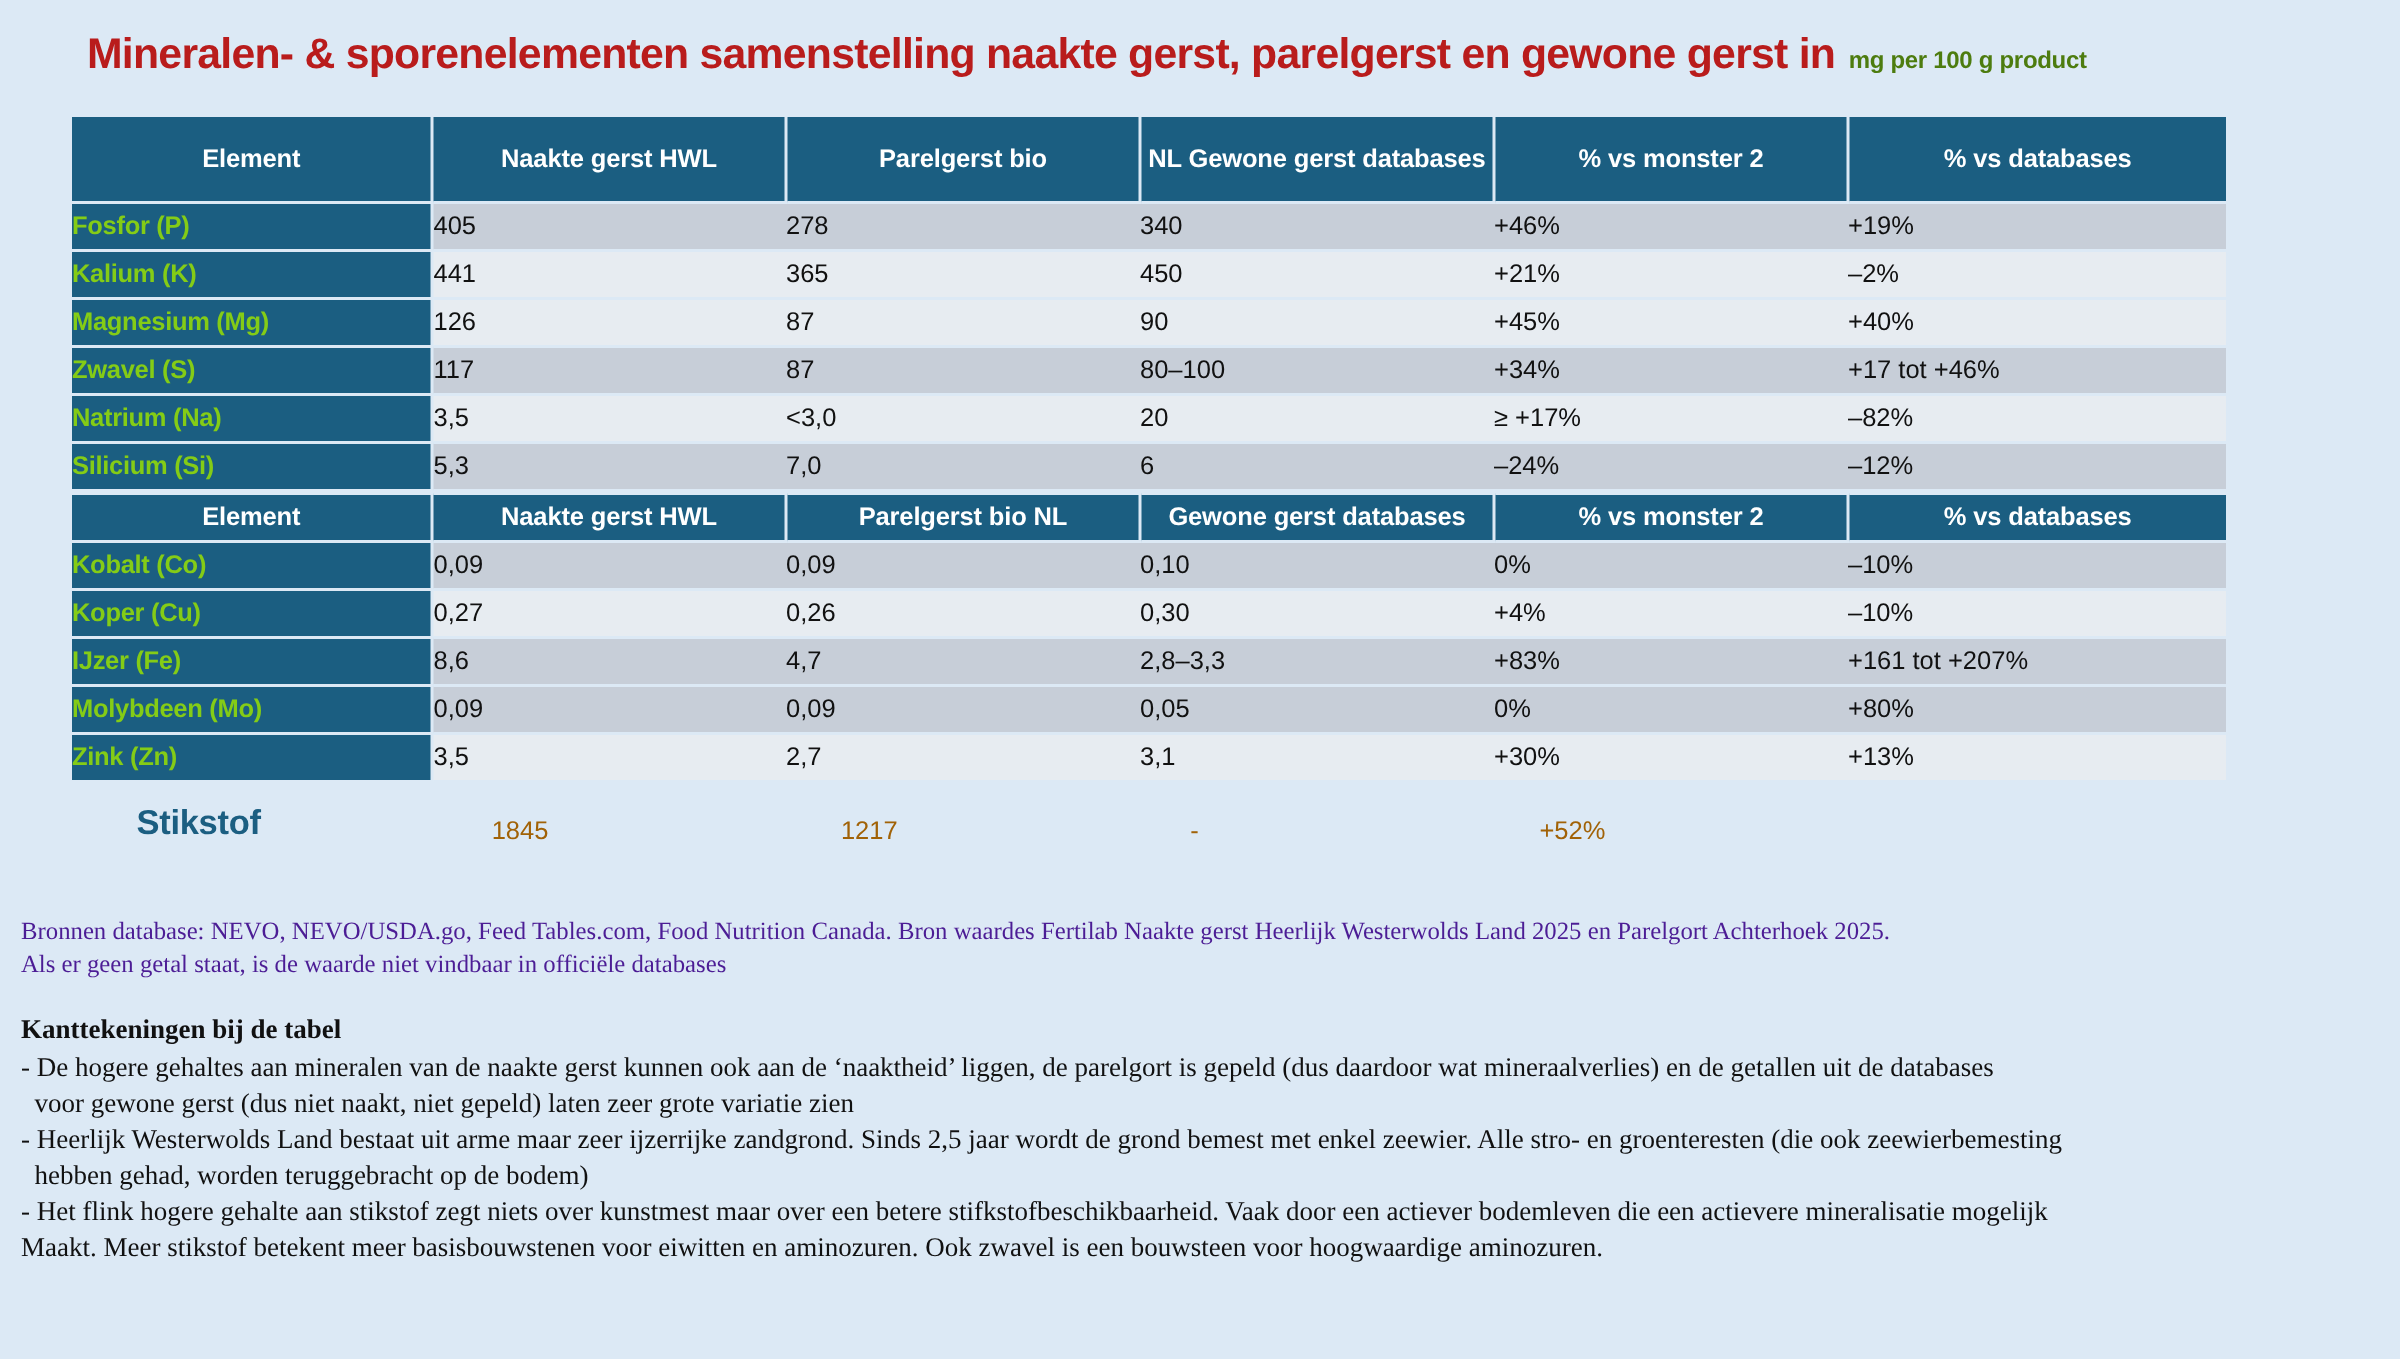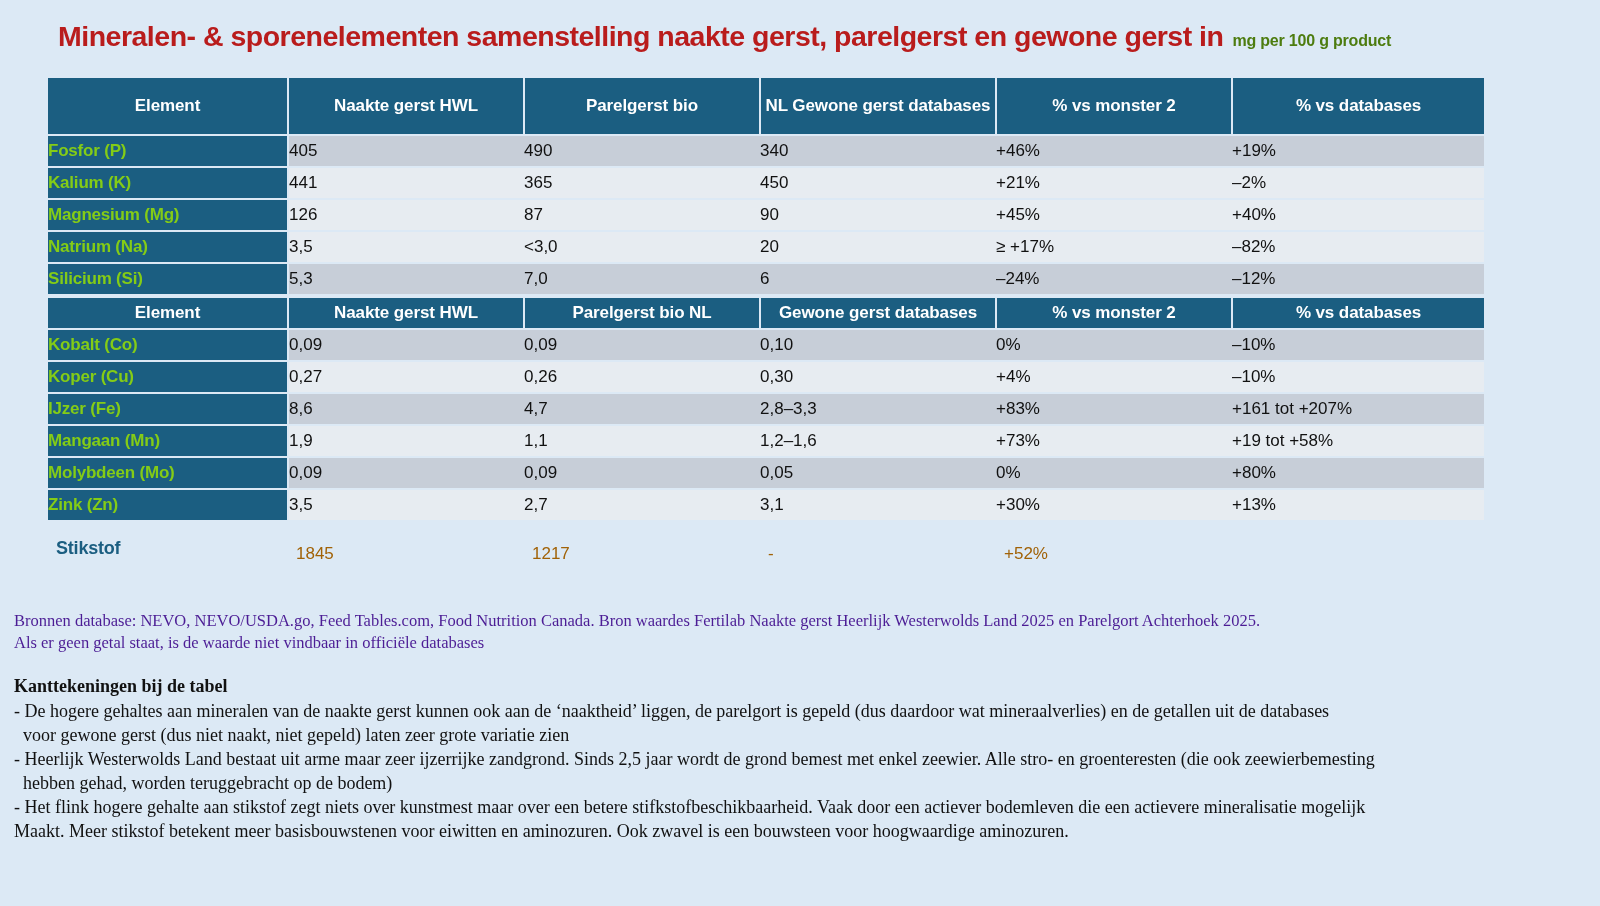--- a/index.html
+++ b/index.html
@@ -125,24 +125,25 @@
     width: 1436px;
     display: flex;
     background: #dce9f5;
     height: 36px;
     align-items: center;
   }
   .stikstof .s-label {
     width: 240px;
     box-sizing: border-box;
     padding-left: 8px;
-    font-size: 18px;
+    font-size: 23px;
     font-weight: 700;
     color: #1b5e81;
     letter-spacing: -0.2px;
+    margin-left: 35px;
   }
   .stikstof .s-v {
     width: 236px;
     box-sizing: border-box;
     padding-left: 8px;
     font-size: 17px;
     color: #a16207;
     margin-top: 12px;
   }
 
@@ -197,40 +198,48 @@
           <th>Parelgerst bio</th>
           <th>NL Gewone gerst databases</th>
           <th>% vs monster 2</th>
           <th>% vs databases</th>
         </tr>
       </thead>
       <tbody>
         <tr class="band-a">
           <td class="rowhead">Fosfor (P)</td>
           <td class="cell">405</td>
-          <td class="cell">490</td>
+          <td class="cell">278</td>
           <td class="cell">340</td>
           <td class="cell">+46%</td>
           <td class="cell">+19%</td>
         </tr>
         <tr class="band-b">
           <td class="rowhead">Kalium (K)</td>
           <td class="cell">441</td>
           <td class="cell">365</td>
           <td class="cell">450</td>
           <td class="cell">+21%</td>
           <td class="cell">–2%</td>
         </tr>
         <tr class="band-b">
           <td class="rowhead">Magnesium (Mg)</td>
           <td class="cell">126</td>
           <td class="cell">87</td>
           <td class="cell">90</td>
           <td class="cell">+45%</td>
           <td class="cell">+40%</td>
+        </tr>
+        <tr class="band-a">
+          <td class="rowhead">Zwavel (S)</td>
+          <td class="cell">117</td>
+          <td class="cell">87</td>
+          <td class="cell">80–100</td>
+          <td class="cell">+34%</td>
+          <td class="cell">+17 tot +46%</td>
         </tr>
         <tr class="band-b">
           <td class="rowhead">Natrium (Na)</td>
           <td class="cell">3,5</td>
           <td class="cell">&lt;3,0</td>
           <td class="cell">20</td>
           <td class="cell">≥ +17%</td>
           <td class="cell">–82%</td>
         </tr>
         <tr class="band-a">
@@ -281,28 +290,20 @@
           <td class="cell">–10%</td>
         </tr>
         <tr class="band-a">
           <td class="rowhead">IJzer (Fe)</td>
           <td class="cell">8,6</td>
           <td class="cell">4,7</td>
           <td class="cell">2,8–3,3</td>
           <td class="cell">+83%</td>
           <td class="cell">+161 tot +207%</td>
         </tr>
-        <tr class="band-b">
-          <td class="rowhead">Mangaan (Mn)</td>
-          <td class="cell">1,9</td>
-          <td class="cell">1,1</td>
-          <td class="cell">1,2–1,6</td>
-          <td class="cell">+73%</td>
-          <td class="cell">+19 tot +58%</td>
-        </tr>
         <tr class="band-a">
           <td class="rowhead">Molybdeen (Mo)</td>
           <td class="cell">0,09</td>
           <td class="cell">0,09</td>
           <td class="cell">0,05</td>
           <td class="cell">0%</td>
           <td class="cell">+80%</td>
         </tr>
         <tr class="band-b">
           <td class="rowhead">Zink (Zn)</td>

